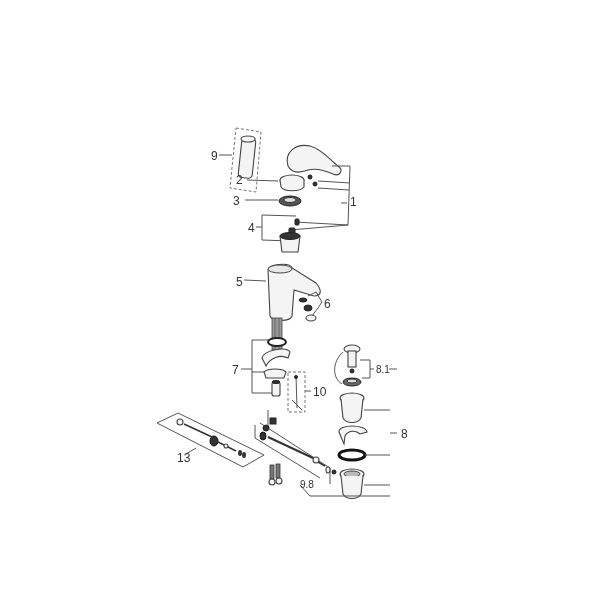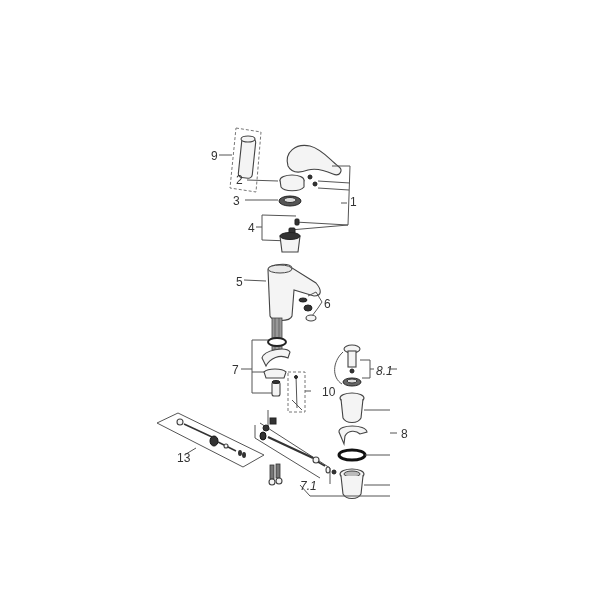--- a/index.html
+++ b/index.html
@@ -5,21 +5,21 @@
   html, body { margin: 0; padding: 0; background: #ffffff; }
   body { width: 603px; height: 603px; position: relative; overflow: hidden;
          font-family: "Liberation Sans", sans-serif; }
   #diagram { position: absolute; left: 0; top: 0; width: 603px; height: 603px; }
   .ln { stroke: #555; stroke-width: 1; fill: none; }
   .lnd { stroke: #777; stroke-width: 1; fill: none; stroke-dasharray: 3 2; }
   .part { stroke: #444; stroke-width: 1.1; fill: #f4f4f4; }
   .dark { stroke: #222; stroke-width: 1; fill: #333; }
   .lbl { position: absolute; font-size: 11px; color: #333; line-height: 1; white-space: nowrap; }
   .lbl.big { font-size: 12px; }
-  .lbl.small { font-size: 12px; font-style: italic; }
+  .lbl.small { font-size: 10px; }
 </style>
 </head>
 <body>
 
 <svg id="diagram" viewBox="0 0 603 603" xmlns="http://www.w3.org/2000/svg">
 
   <g>
     <polygon class="lnd" points="236,128 261,132 256,192 230,188"></polygon>
     <rect class="part" x="240" y="138" width="14" height="40" rx="4" transform="rotate(6 247 158)"></rect>
     <ellipse class="part" cx="248" cy="139" rx="7" ry="3"></ellipse>
@@ -156,16 +156,16 @@
 
 <div class="lbl big" style="left:350px;top:196px;">1</div>
 <div class="lbl big" style="left:236px;top:174px;">2</div>
 <div class="lbl big" style="left:233px;top:195px;">3</div>
 <div class="lbl big" style="left:248px;top:222px;">4</div>
 <div class="lbl big" style="left:236px;top:276px;">5</div>
 <div class="lbl big" style="left:324px;top:298px;">6</div>
 <div class="lbl big" style="left:232px;top:364px;">7</div>
 <div class="lbl big" style="left:401px;top:428px;">8</div>
 <div class="lbl small" style="left:376px;top:365px;">8.1</div>
-<div class="lbl small" style="left:300px;top:480px;">7.1</div>
+<div class="lbl small" style="left:300px;top:480px;">9.8</div>
 <div class="lbl big" style="left:211px;top:150px;">9</div>
-<div class="lbl big" style="left:322px;top:386px;text-align:center;">10</div>
+<div class="lbl big" style="left:313px;top:386px;text-align:center;">10</div>
 <div class="lbl big" style="left:177px;top:452px;">13</div>
 
 </body></html>

